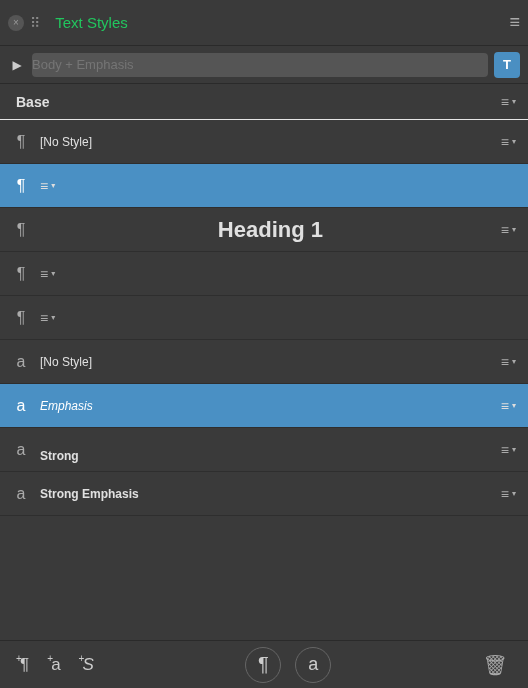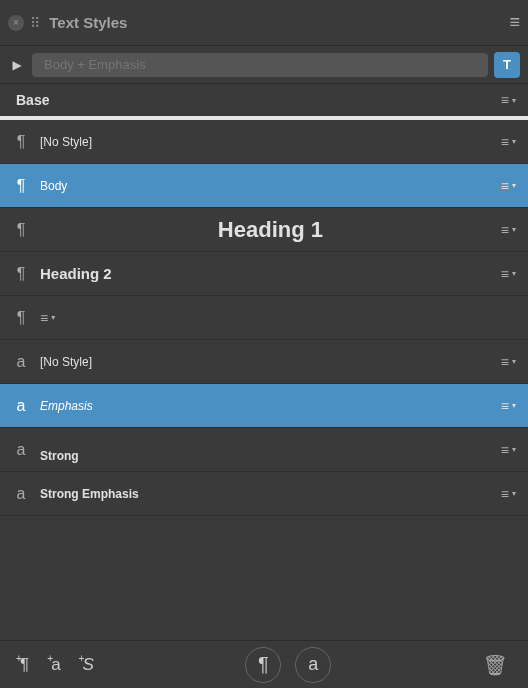--- a/index.html
+++ b/index.html
@@ -37,23 +37,23 @@
       color: #999;
       font-size: 10px;
     }
     .drag-icon {
       color: #888;
       font-size: 14px;
       letter-spacing: -1px;
     }
     .title-text {
       font-size: 15px;
-      font-weight: 700;
-      color: #a3a3a3;
-      margin-left: 4px;
+      font-weight: 400;
+      color: #22c55e;
+      margin-left: 10px;
     }
     .title-bar-right {
       margin-left: auto;
       color: #aaa;
       font-size: 18px;
       cursor: pointer;
     }
 
     
     .search-row {
@@ -72,21 +72,21 @@
       display: flex; align-items: center; justify-content: center;
       width: 18px;
     }
     .search-input {
       flex: 1;
       background: #555;
       border: none;
       border-radius: 4px;
       color: #e0e0e0;
       font-size: 13px;
-      padding: 3px 12px;
+      padding: 3px 0;
       height: 24px;
       outline: none;
     }
     .type-icon {
       width: 26px;
       height: 26px;
       background: #4a8fc2;
       border-radius: 4px;
       display: flex; align-items: center; justify-content: center;
       color: white;
@@ -96,21 +96,21 @@
     }
 
     
     .section-header {
       display: flex;
       align-items: center;
       justify-content: space-between;
       height: 36px;
       padding: 0 12px 0 16px;
       background: #3a3a3a;
-      border-bottom: 4px solid #e5e5e5;
+      border-bottom: 1px solid #e5e5e5;
     }
     .section-header-label {
       font-size: 14px;
       font-weight: 600;
       color: #e0e0e0;
     }
     .menu-btn {
       color: #aaa;
       font-size: 14px;
       cursor: pointer;
@@ -277,31 +277,29 @@
 </div>
 
 <div id="styles-list">
     <div class="style-row">
       <span class="style-icon">¶</span>
       <span class="style-name">[No Style]</span>
       <span class="row-menu">≡<span class="chevron">▾</span></span>
     </div>
     <div class="style-row selected">
       <span class="style-icon">¶</span>
-      <span class="style-name">Body</span>
       <span class="row-menu">≡<span class="chevron">▾</span></span>
     </div>
     <div class="style-row">
       <span class="style-icon">¶</span>
       <span class="style-name heading1">Heading 1</span>
       <span class="row-menu">≡<span class="chevron">▾</span></span>
     </div>
     <div class="style-row">
       <span class="style-icon">¶</span>
-      <span class="style-name heading2">Heading 2</span>
       <span class="row-menu">≡<span class="chevron">▾</span></span>
     </div>
     <div class="style-row">
       <span class="style-icon">¶</span>
       <span class="row-menu">≡<span class="chevron">▾</span></span>
     </div>
     <div class="style-row">
       <span class="style-icon">a</span>
       <span class="style-name">[No Style]</span>
       <span class="row-menu">≡<span class="chevron">▾</span></span>

